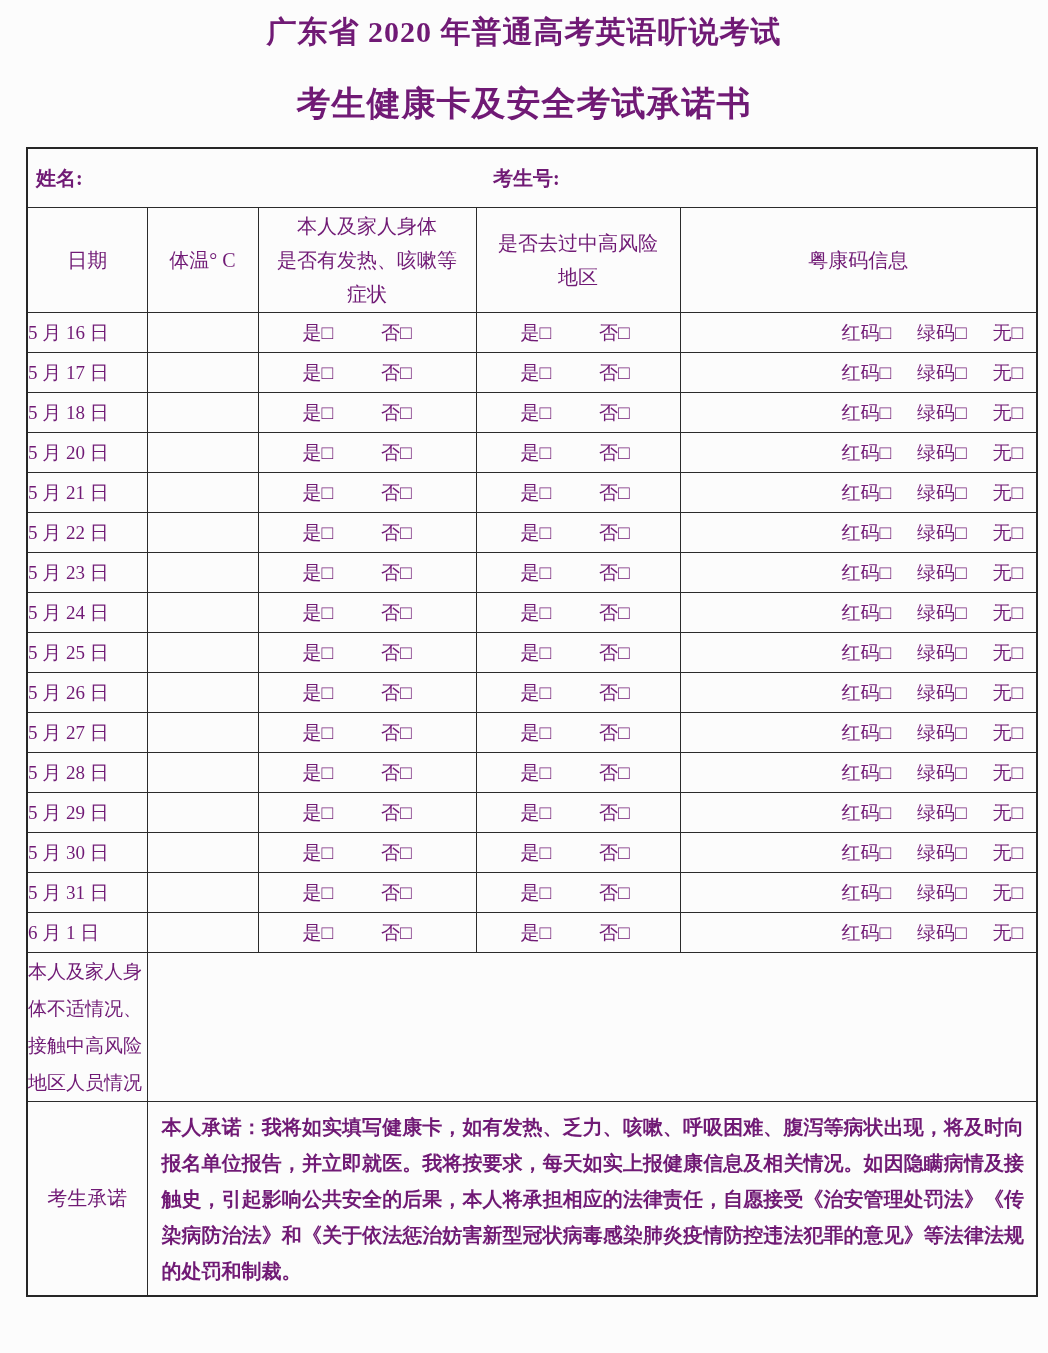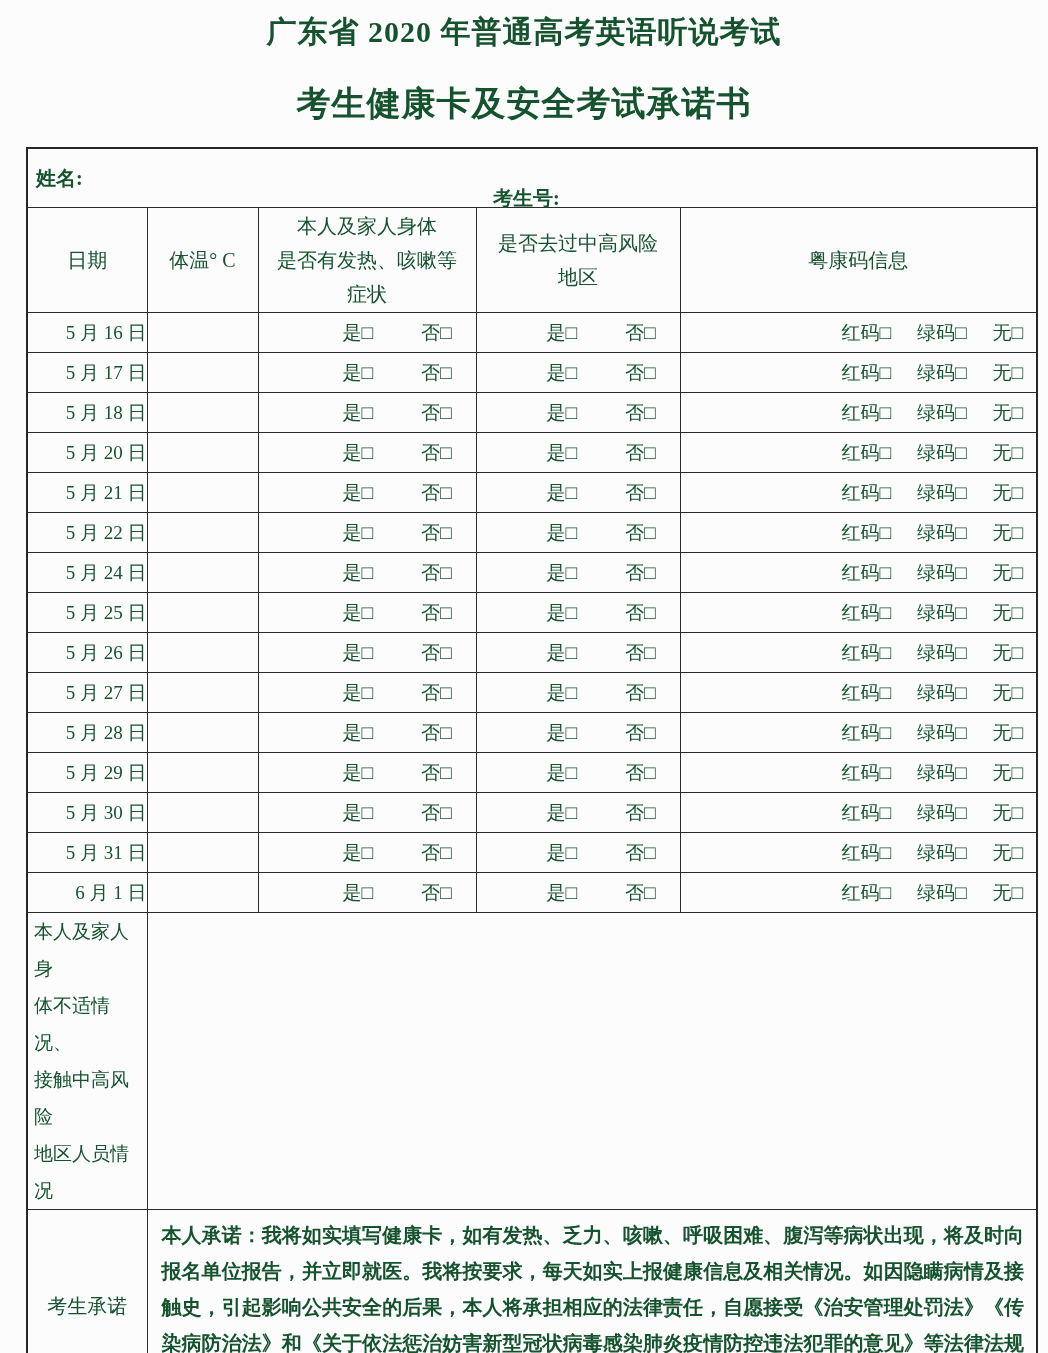--- a/index.html
+++ b/index.html
@@ -1,20 +1,20 @@
 <!DOCTYPE html>
 <html lang="zh"><head>
 <meta charset="utf-8">
 <style>
   html,body{margin:0;padding:0;background:#ffffff;}
   .page{
     position:relative;
     width:1048px;height:1353px;
     background:#fcfcfc;
-    color:#14532d;
+    color:#701a75;
     font-family:"Liberation Serif","DejaVu Serif",serif;
     overflow:hidden;
   }
   .doc-title{
     margin:0;padding-top:12px;
     text-align:center;
     font-size:30px;font-weight:bold;letter-spacing:1px;
   }
   .doc-subtitle{
     margin:0;padding-top:28px;
@@ -29,40 +29,39 @@
     border:2px solid #262626;
   }
   .health-table td{
     border:1px solid #2b2b2b;
     font-size:19px;
     padding:0;
     vertical-align:middle;
   }
   tr.name-row td{height:58px;position:relative;}
   .name-label{position:absolute;left:8px;top:50%;transform:translateY(-50%);font-weight:bold;font-size:20px;}
-  .candidate-label{position:absolute;left:465px;top:50%;transform:translateY(-50%);font-weight:bold;font-size:20px;margin-top:20px;}
+  .candidate-label{position:absolute;left:465px;top:50%;transform:translateY(-50%);font-weight:bold;font-size:20px;}
   tr.header-row td{
     height:104px;
     text-align:center;
     white-space:pre-line;
     line-height:34px;
     font-size:20px;
   }
   tr.data-row td{height:39px;}
-  td.c-date{text-align:right;}
+  td.c-date{text-align:left;}
   td.c-temp{}
-  td.c-opts{text-align:right;padding-left:20px;}
+  td.c-opts{text-align:left;padding-left:20px;}
   td.c-opts .opt{display:inline-block;margin:0 24px;}
   td.c-code{text-align:right;}
   td.c-code .opt{display:inline-block;margin:0 13px;}
   tr.note-row td{height:148px;}
   td.note-label{
     white-space:pre-line;
     line-height:37px;
-    padding-left:6px;
     font-size:19px;
     text-align:left;
   }
   tr.promise-row td{height:181px;}
   td.promise-label{text-align:center;font-size:20px;}
   td.promise-text{
     font-weight:bold;
     font-size:20px;
     line-height:36px;
     padding:6px 12px 6px 14px;
@@ -142,20 +141,27 @@
           <td class="c-code"><span class="opt">红码□</span><span class="opt">绿码□</span><span class="opt">无□</span></td>
         </tr>
         <tr class="data-row">
           <td class="c-date">5 月 22 日</td>
           <td class="c-temp"></td>
           <td class="c-opts"><span class="opt">是□</span><span class="opt">否□</span></td>
           <td class="c-opts"><span class="opt">是□</span><span class="opt">否□</span></td>
           <td class="c-code"><span class="opt">红码□</span><span class="opt">绿码□</span><span class="opt">无□</span></td>
         </tr>
         <tr class="data-row">
+          <td class="c-date">5 月 23 日</td>
+          <td class="c-temp"></td>
+          <td class="c-opts"><span class="opt">是□</span><span class="opt">否□</span></td>
+          <td class="c-opts"><span class="opt">是□</span><span class="opt">否□</span></td>
+          <td class="c-code"><span class="opt">红码□</span><span class="opt">绿码□</span><span class="opt">无□</span></td>
+        </tr>
+        <tr class="data-row">
           <td class="c-date">5 月 24 日</td>
           <td class="c-temp"></td>
           <td class="c-opts"><span class="opt">是□</span><span class="opt">否□</span></td>
           <td class="c-opts"><span class="opt">是□</span><span class="opt">否□</span></td>
           <td class="c-code"><span class="opt">红码□</span><span class="opt">绿码□</span><span class="opt">无□</span></td>
         </tr>
         <tr class="data-row">
           <td class="c-date">5 月 25 日</td>
           <td class="c-temp"></td>
           <td class="c-opts"><span class="opt">是□</span><span class="opt">否□</span></td>

